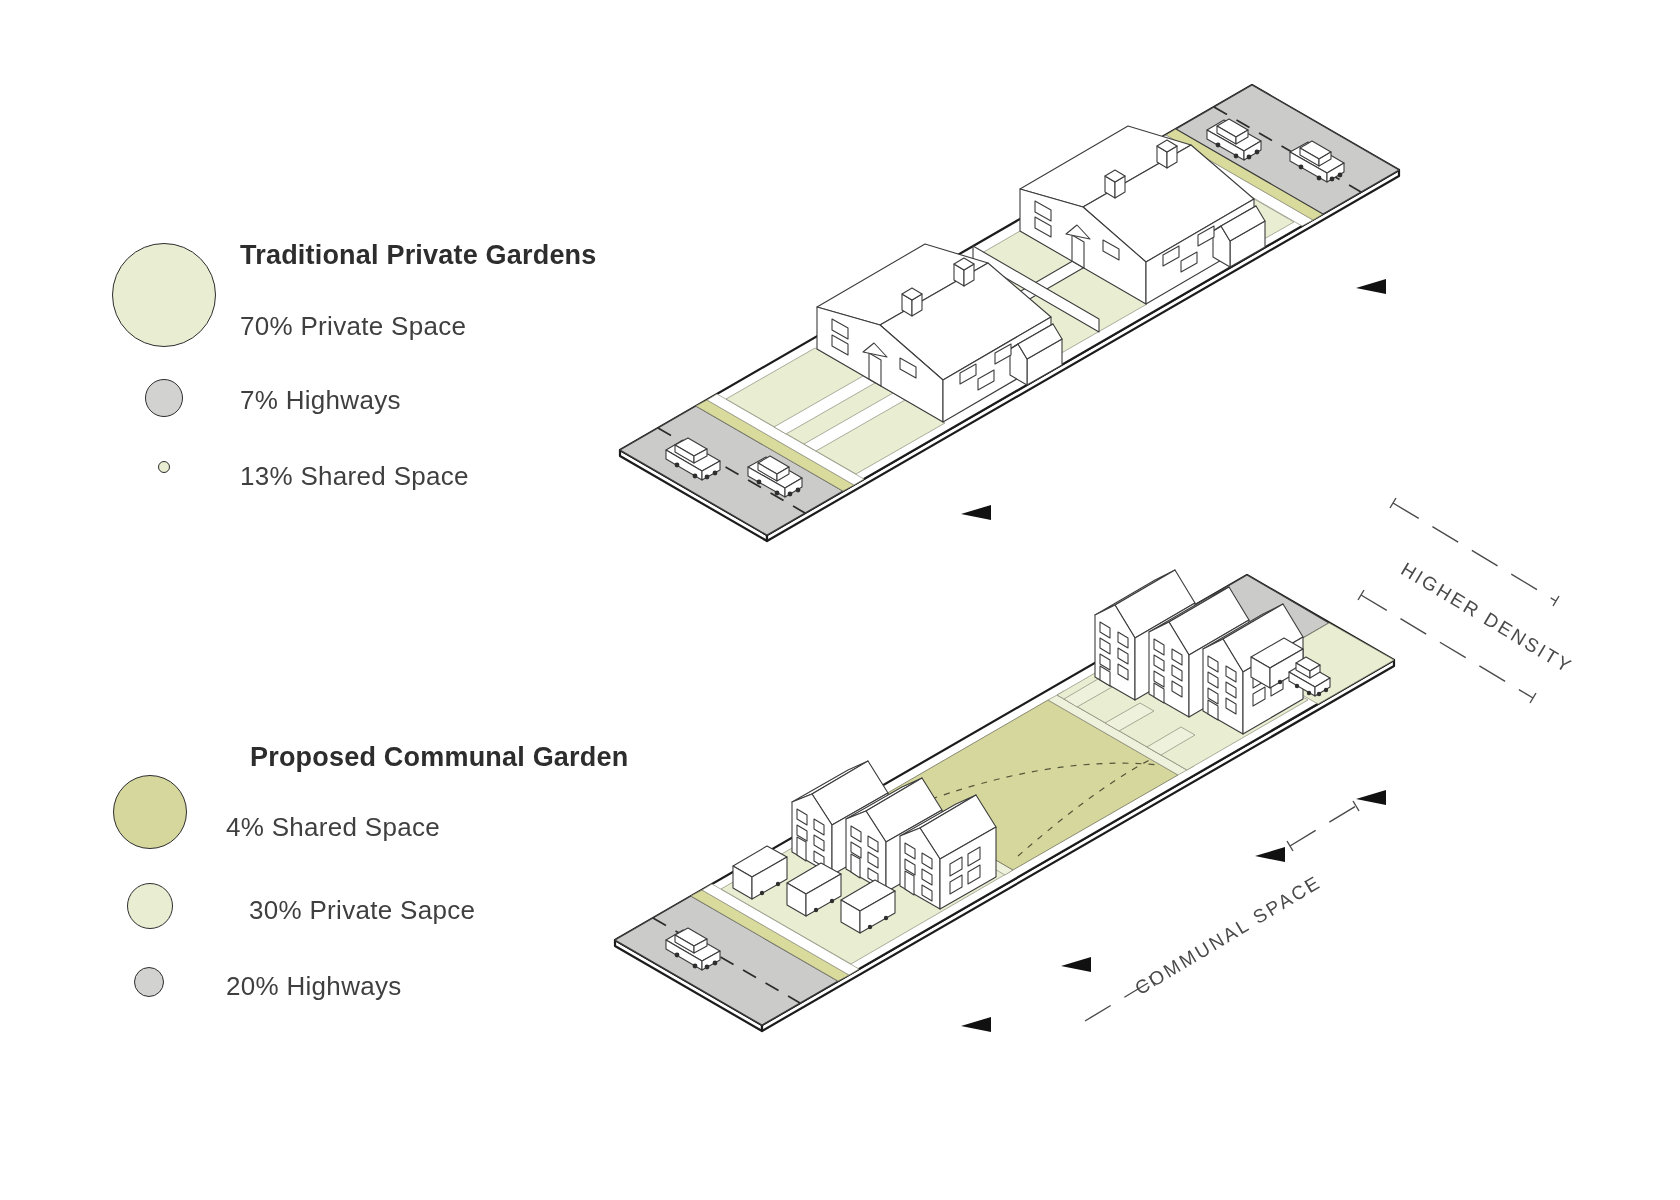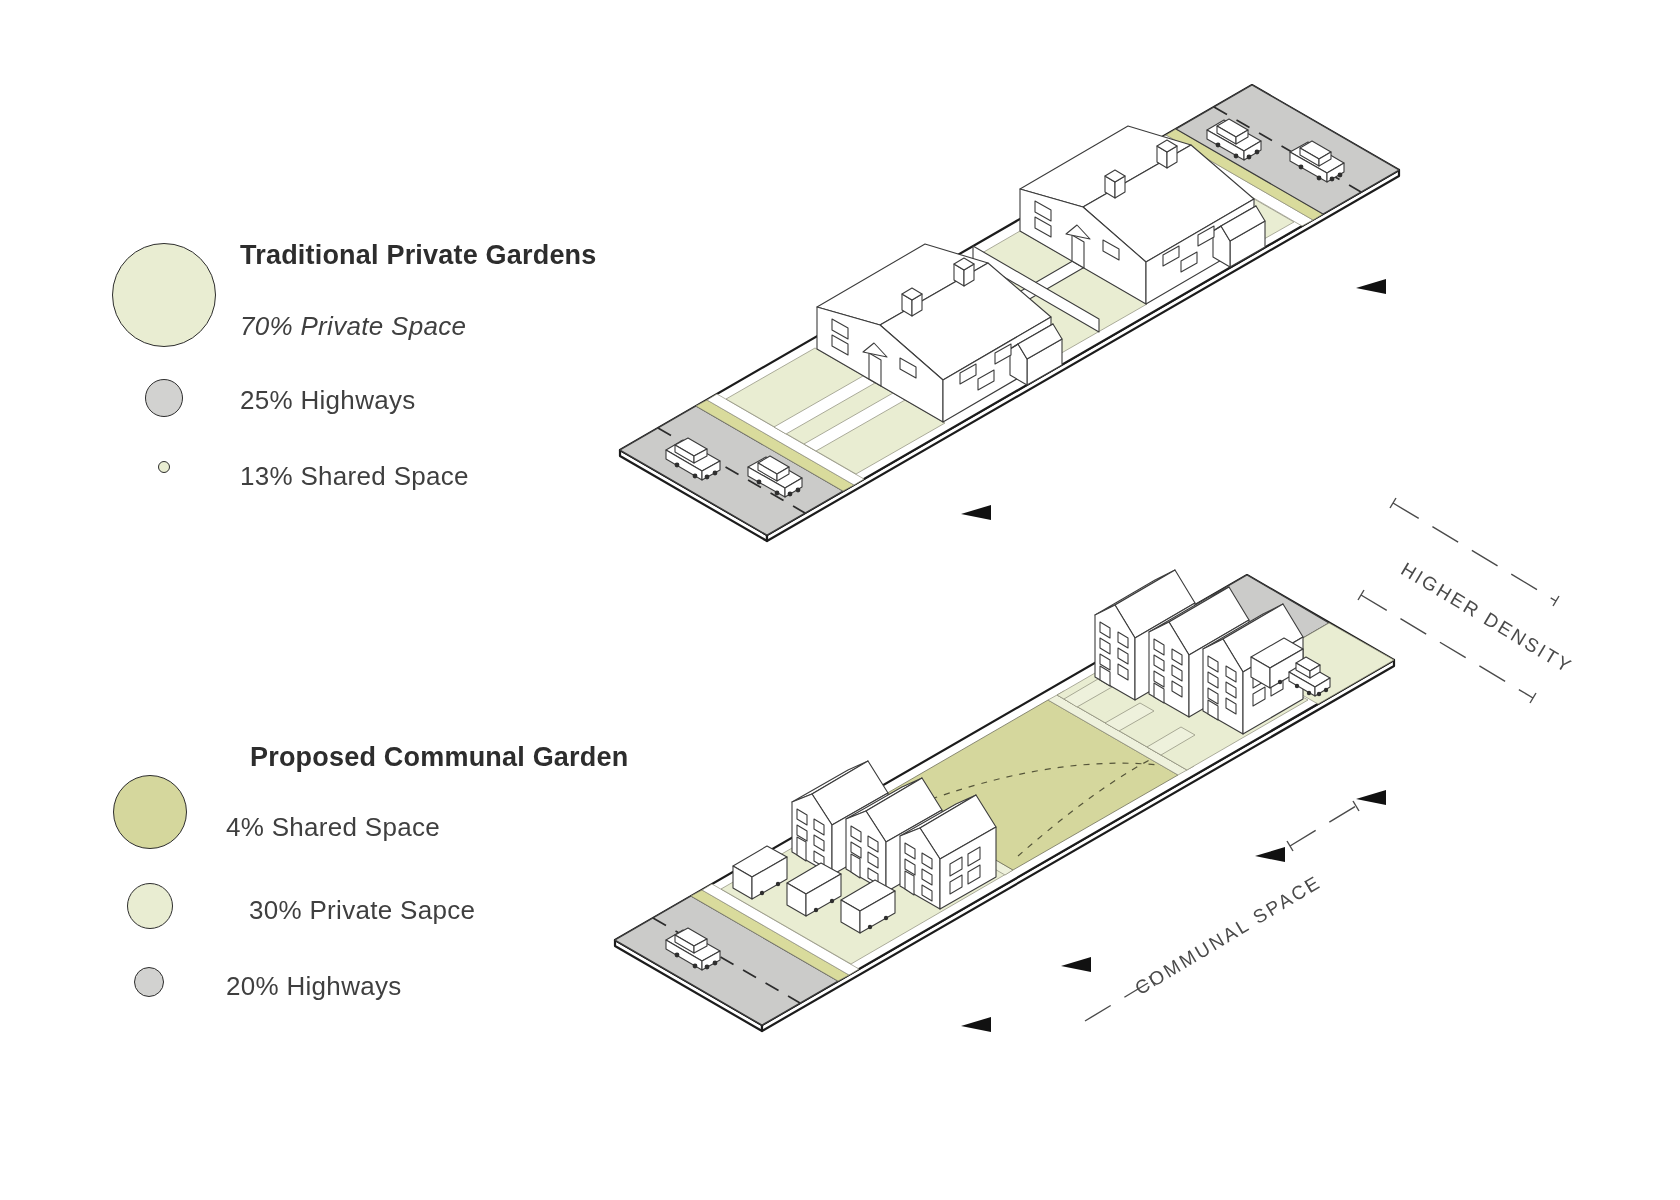--- a/index.html
+++ b/index.html
@@ -36,23 +36,23 @@
   .ann-text{font-size:19px;letter-spacing:2.5px;fill:var(--c-annotation,#4a4a4a);}
   .arrow{fill:var(--c-arrow,#111111);}
   .wheel{fill:#2f2f2f;}
 </style>
 </head>
 <body>
 
 <div>
   <div class="swatch sw-private c-big"></div>
   <div class="abs t-title" style="left:240px;top:240px;text-align:right;">Traditional Private Gardens</div>
-  <div class="abs t-item" style="left:240px;top:311px;font-style:italic;">70% Private Space</div>
+  <div class="abs t-item" style="left:240px;top:311px;">70% Private Space</div>
   <div class="swatch sw-gray c-g25"></div>
-  <div class="abs t-item" style="left:240px;top:385px;">25% Highways</div>
+  <div class="abs t-item" style="left:240px;top:385px;">7% Highways</div>
   <div class="swatch sw-private c-s5"></div>
   <div class="abs t-item" style="left:240px;top:461px;">13% Shared Space</div>
 </div>
 
 <div>
   <div class="abs t-title" style="left:226px;top:742px;margin-left:24px;">Proposed Communal Garden</div>
   <div class="swatch sw-shared c-sh50"></div>
   <div class="abs t-item" style="left:226px;top:812px;">4% Shared Space</div>
   <div class="swatch sw-private c-p30"></div>
   <div class="abs t-item" style="left:226px;top:895px;margin-left:23px;">30% Private Sapce</div>

